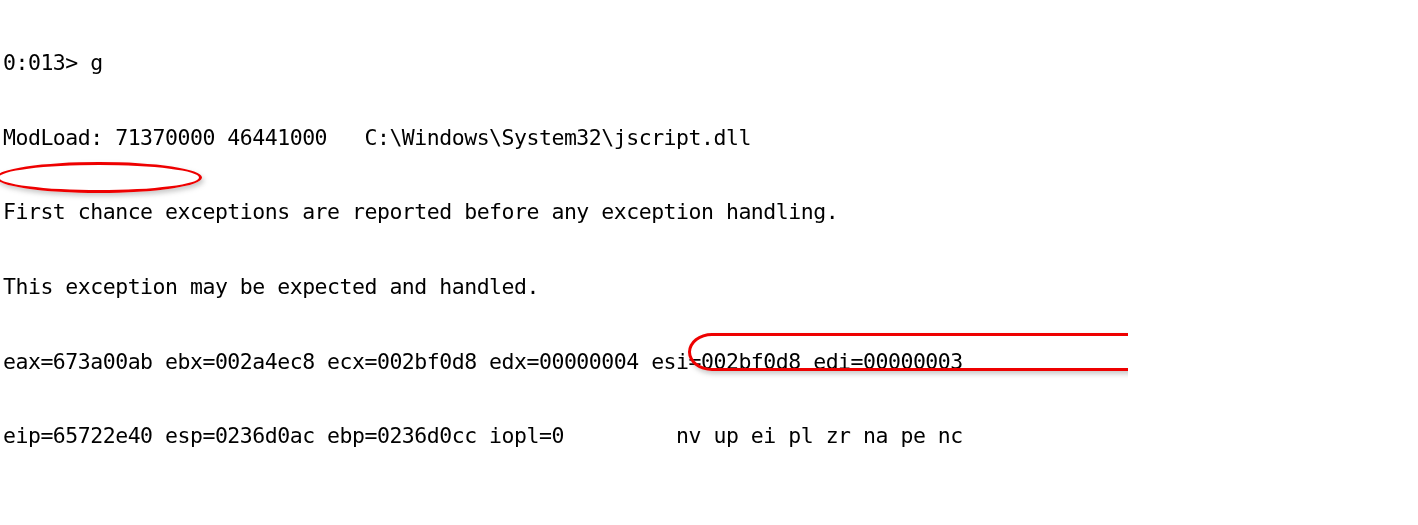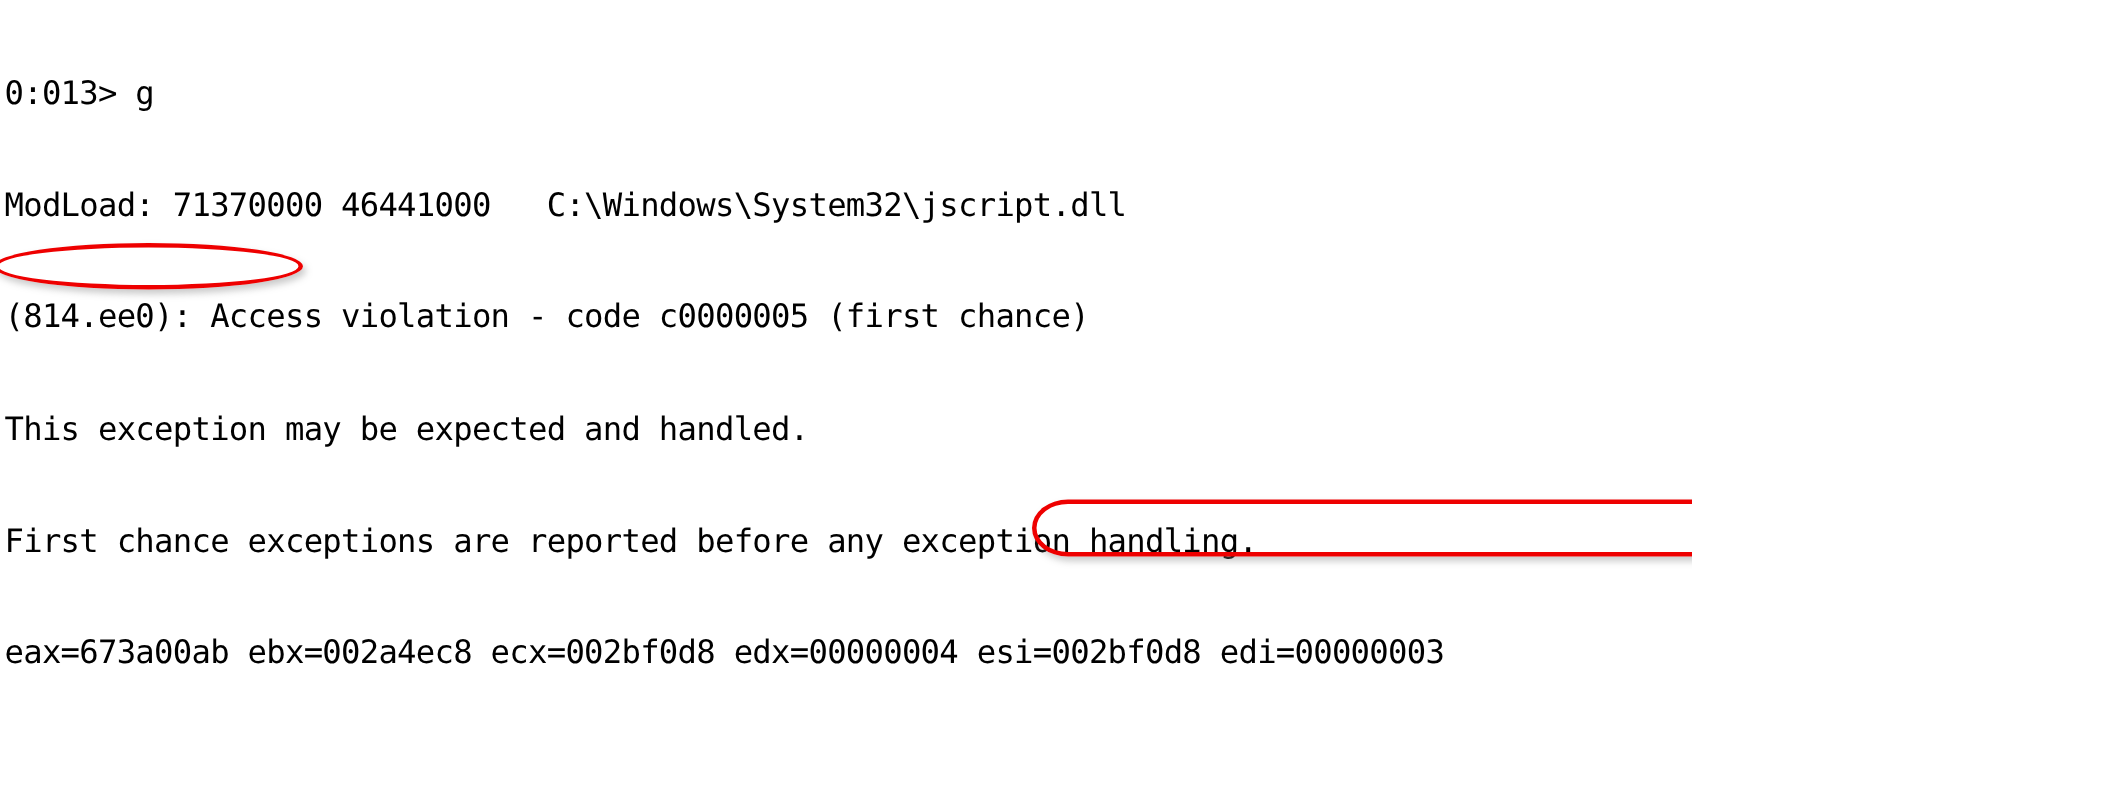--- a/index.html
+++ b/index.html
@@ -68,24 +68,24 @@
   }
 </style>
 </head>
 <body>
 
 <div id="screen">
 
   <div id="console-output">
     <span class="console-line">0:013&gt; g</span>
     <span class="console-line">ModLoad: 71370000 46441000   C:\Windows\System32\jscript.dll</span>
-    <span class="console-line">(814.ee0): Access violation - code c0000005 (first chance)</span>
+    <span class="console-line">First chance exceptions are reported before any exception handling.</span>
     <span class="console-line">This exception may be expected and handled.</span>
-    <span class="console-line">First chance exceptions are reported before any exception handling.</span>
     <span class="console-line">eax=673a00ab ebx=002a4ec8 ecx=002bf0d8 edx=00000004 esi=002bf0d8 edi=00000003</span>
+    <span class="console-line">eip=65722e40 esp=0236d0ac ebp=0236d0cc iopl=0         nv up ei pl zr na pe nc</span>
     
     
     
     
     
     
     
     
     
     

